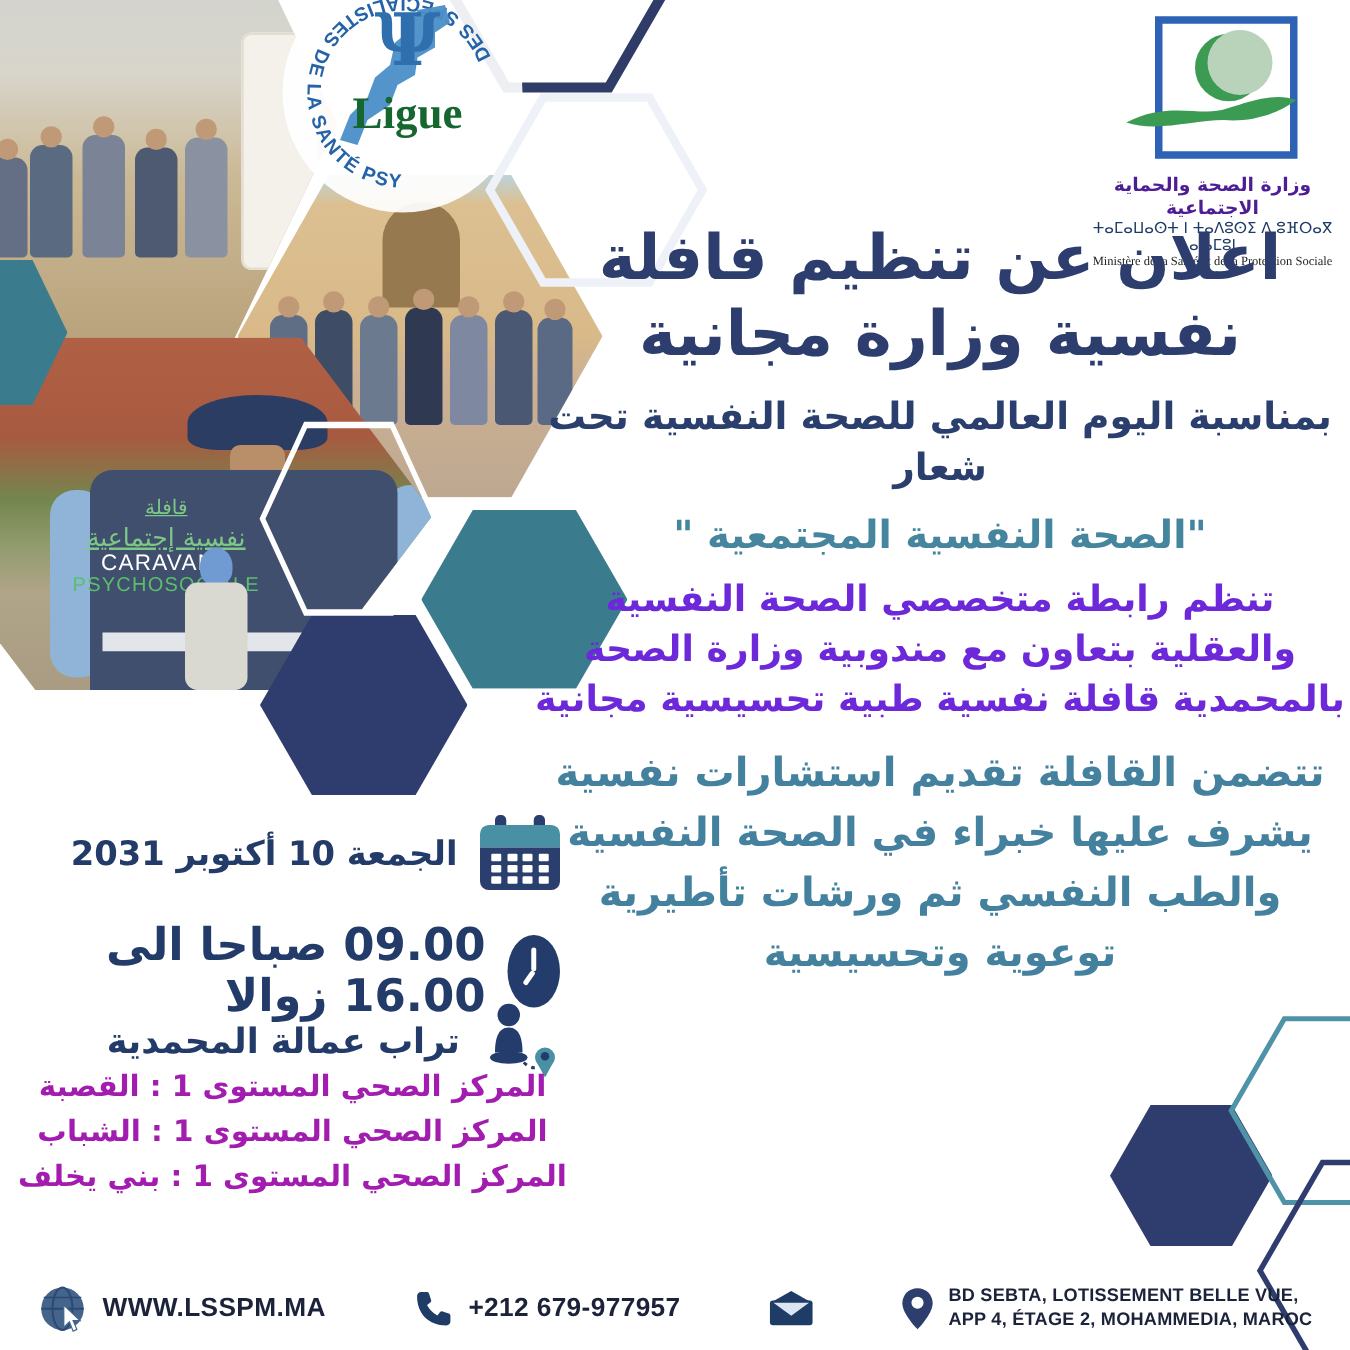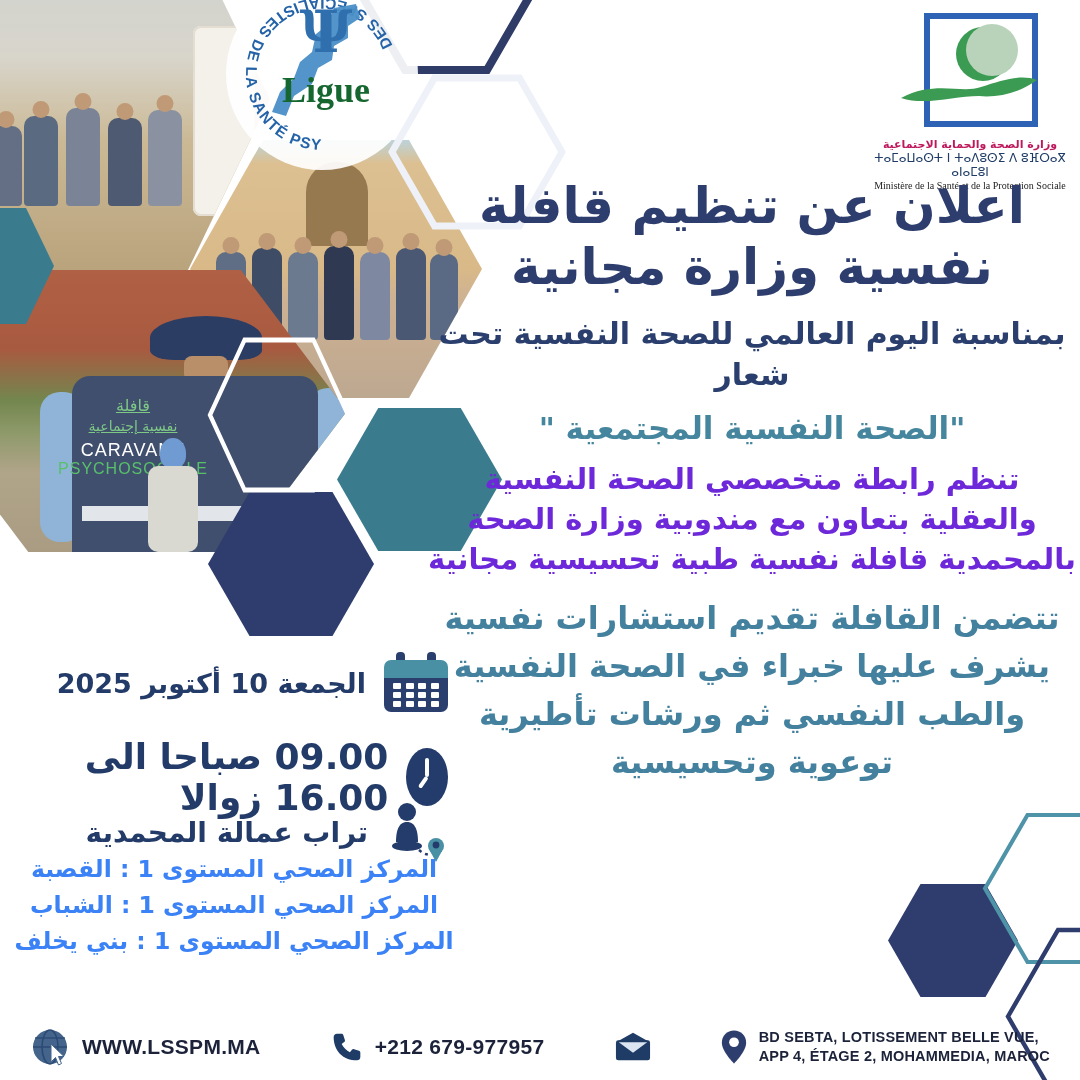--- a/index.html
+++ b/index.html
@@ -28,41 +28,41 @@
       font-family:"DejaVu Sans",sans-serif;}
   .headline{font-weight:bold;font-size:50px;line-height:1.22;color:#2d3e6e;}
   .subtitle{margin-top:16px;font-weight:bold;font-size:30px;line-height:1.35;color:#2a3f6d;}
   .slogan{margin-top:15px;font-weight:bold;font-size:31px;color:#45869e;}
   .bodytxt{margin-top:13px;font-weight:bold;font-size:29px;line-height:1.38;color:#6d28d9;}
   .details{margin-top:15px;font-weight:bold;font-size:32px;line-height:1.5;color:#44819e;}
   
   .inforow{position:absolute;display:flex;direction:rtl;align-items:center;gap:18px;
       font-family:"DejaVu Sans",sans-serif;color:#233b68;font-weight:bold;}
   .centers{position:absolute;left:10px;top:851px;width:448px;text-align:center;direction:rtl;
-      font-family:"DejaVu Sans",sans-serif;font-weight:bold;font-size:23.5px;line-height:36px;color:#3b82f6;}
+      font-family:"DejaVu Sans",sans-serif;font-weight:bold;font-size:23.5px;line-height:36px;color:#a21caf;}
   
   .cal{position:relative;width:64px;height:62px;}
   .cal .peg{position:absolute;top:0;width:9px;height:16px;background:#2a3f6e;border-radius:4px;}
   .cal .band{position:absolute;top:8px;left:0;width:64px;height:18px;background:#4a90a4;border-radius:7px 7px 0 0;}
   .cal .bodyc{position:absolute;top:26px;left:0;width:64px;height:34px;background:#2a3f6e;border-radius:0 0 7px 7px;
       display:grid;grid-template-columns:repeat(4,1fr);place-items:center;padding:4px 7px;box-sizing:border-box;}
   .cal .dot{width:8px;height:6px;background:#fff;border-radius:1px;}
   
   .clock{position:relative;width:58px;height:58px;border-radius:50%;background:#243c6b;}
   .clock .h,.clock .m{position:absolute;left:50%;top:50%;background:#fff;border-radius:2px;transform-origin:50% 100%;}
   .clock .m{width:4px;height:19px;transform:translate(-50%,-100%) rotate(0deg);}
   .clock .h{width:4px;height:13px;transform:translate(-50%,-100%) rotate(215deg);}
   
   .footer{position:absolute;left:0;top:1014px;width:1080px;height:66px;display:flex;align-items:center;
       justify-content:space-between;padding:0 30px;box-sizing:border-box;color:#1b2239;}
   .fitem{display:flex;align-items:center;gap:12px;font-weight:bold;font-size:21px;letter-spacing:.3px;}
   .faddr{font-size:14.5px;line-height:1.3;letter-spacing:.2px;}
   
   .ministry{position:absolute;left:862px;top:10px;width:216px;text-align:center;}
-  .ministry .ar{font-family:"DejaVu Sans",sans-serif;direction:rtl;font-weight:bold;font-size:11px;color:#be185d;margin-top:2px;}
+  .ministry .ar{font-family:"DejaVu Sans",sans-serif;direction:rtl;font-weight:bold;font-size:15px;color:#4c1d95;margin-top:2px;}
   .ministry .tif{font-family:"DejaVu Sans",sans-serif;font-weight:normal;font-size:12px;color:#1f3c66;margin-top:0;}
   .ministry .fr{font-family:"Liberation Serif",serif;font-size:10px;color:#222;margin-top:1px;}
   
   .vestline{position:absolute;left:96px;width:230px;text-align:center;font-family:"DejaVu Sans",sans-serif;font-weight:normal;}
 </style>
 </head>
 <body>
 
 <div id="canvas">
 
@@ -88,21 +88,21 @@
 
   <div class="photo photo3 hex">
 
     <div style="position:absolute;left:228px;top:46px;width:112px;height:44px;background:#2c3d63;border-radius:50% 50% 22% 22%;"></div>
     <div style="position:absolute;left:262px;top:86px;width:44px;height:26px;background:#b98f69;border-radius:8px;"></div>
     <div style="position:absolute;left:118px;top:122px;width:44px;height:150px;background:#8fb4d8;border-radius:20px;"></div>
     <div style="position:absolute;left:386px;top:118px;width:46px;height:142px;background:#8fb4d8;border-radius:20px;"></div>
     <div style="position:absolute;left:150px;top:106px;width:246px;height:176px;background:#414f6e;border-radius:18px 18px 0 0;"></div>
     <div style="position:absolute;left:160px;top:236px;width:226px;height:15px;background:rgba(255,255,255,.85);"></div>
     <div class="vestline" style="top:126px;font-size:16px;color:#7ec886;text-decoration:underline;">قافلة</div>
-    <div class="vestline" style="top:148px;font-size:14px;color:#7ec886;text-decoration:underline;">نفسية إجتماعية</div>
+    <div class="vestline" style="top:148px;font-size:20px;color:#7ec886;text-decoration:underline;">نفسية إجتماعية</div>
     <div class="vestline" style="top:170px;font-size:18px;color:#fff;letter-spacing:1px;font-family:'Liberation Sans',sans-serif;">CARAVANE</div>
     <div class="vestline" style="top:190px;font-size:16px;color:#58c06a;letter-spacing:1px;font-family:'Liberation Sans',sans-serif;">PSYCHOSOCIALE</div>
 
     <div style="position:absolute;left:238px;top:168px;width:26px;height:30px;background:#6f9bd2;border-radius:50% 50% 40% 40%;"></div>
     <div style="position:absolute;left:226px;top:196px;width:50px;height:86px;background:#d9d9d2;border-radius:10px;"></div>
   </div>
 
   <div class="abs hex hx-teal" style="left:-58px;top:208px;width:112px;height:116px;"></div>
   <div class="abs hex hx-teal" style="left:337px;top:408px;width:165px;height:143px;"></div>
   <div class="abs hex hx-navy" style="left:208px;top:492px;width:166px;height:144px;"></div>
@@ -173,21 +173,21 @@
         <div class="dot"></div>
           <div class="dot"></div>
           <div class="dot"></div>
           <div class="dot"></div>
         <div class="dot"></div>
           <div class="dot"></div>
           <div class="dot"></div>
           <div class="dot"></div>
       </div>
     </div>
-    <div>الجمعة 10 أكتوبر 2025</div>
+    <div>الجمعة 10 أكتوبر 2031</div>
   </div>
 
   <div class="inforow" style="left:12px;top:736px;width:436px;font-size:36px;">
     <div class="clock">
         <div class="m"></div>
         <div class="h"></div>
       </div>
     <div>09.00 صباحا الى 16.00 زوالا</div>
   </div>
 

